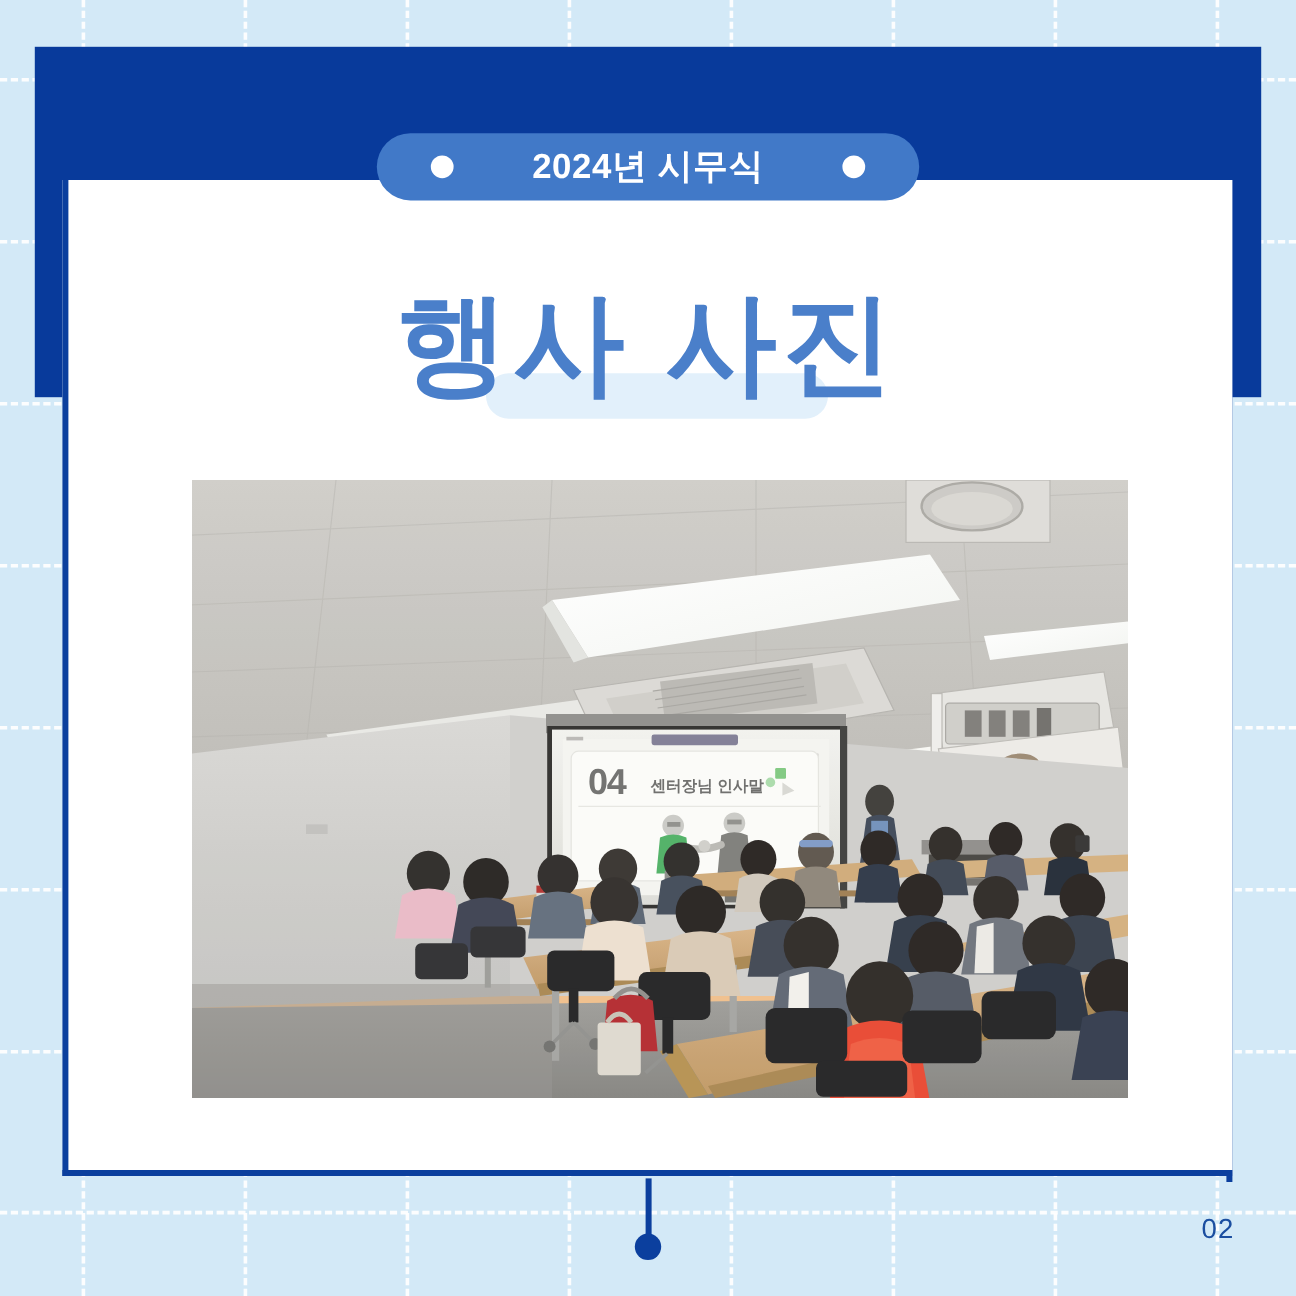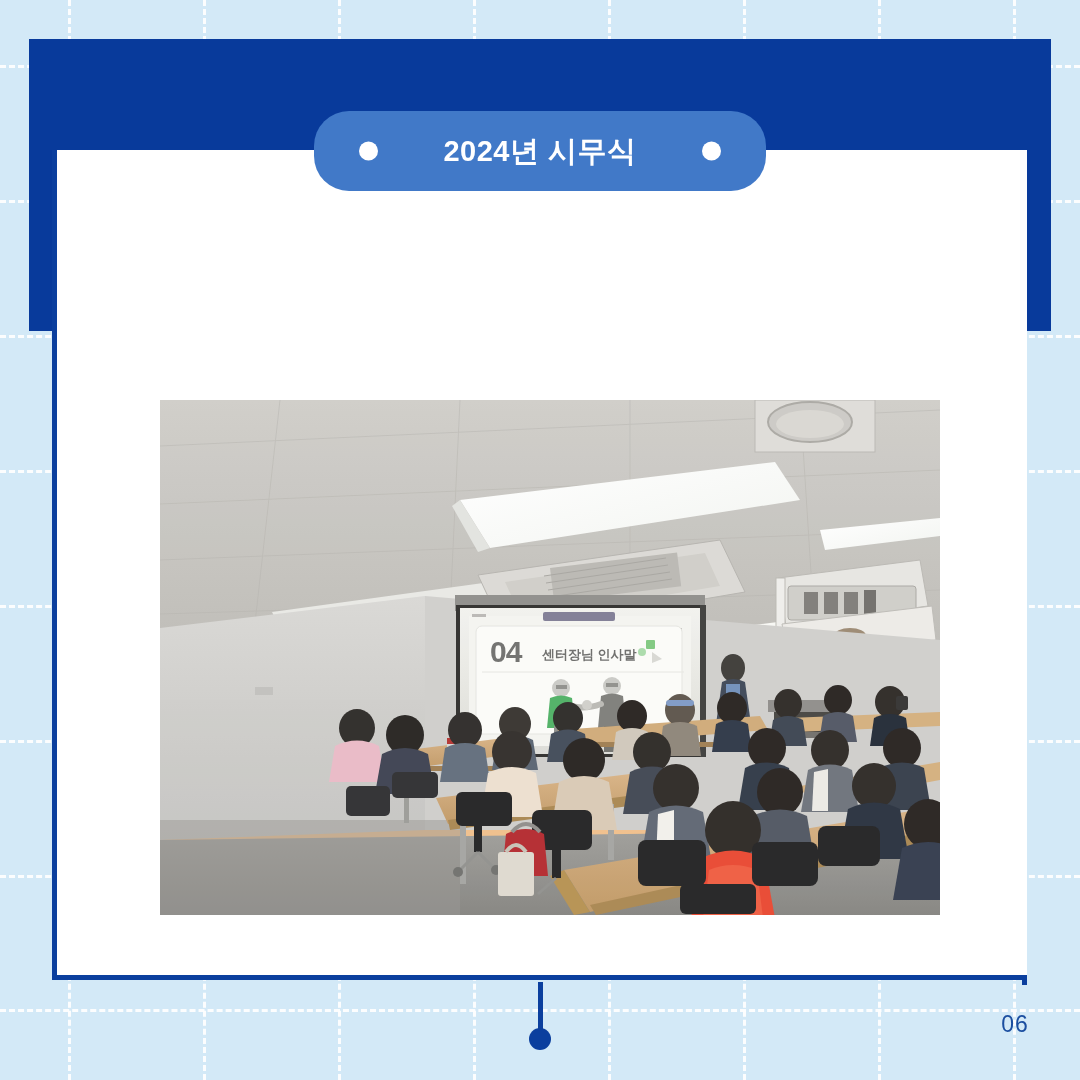--- a/index.html
+++ b/index.html
@@ -76,21 +76,21 @@
     height: 655px;
     background: #0b3f9e;
   }
 
   
   .badge {
     position: absolute;
     left: 314px;
     top: 111px;
     width: 452px;
-    height: 80px;
+    height: 56px;
     background: #4179c8;
     border-radius: 35px;
     display: flex;
     align-items: center;
     justify-content: center;
     box-sizing: border-box;
   }
   .badge-label {
     color: #ffffff;
     font-size: 29px;
@@ -216,20 +216,24 @@
   <div class="rail-right"></div>
 
   <div class="card-white"></div>
 
   <div class="badge">
     <span class="badge-dot left"></span>
     <span class="badge-label">2024년 시무식</span>
     <span class="badge-dot right"></span>
   </div>
 
+  <div class="title-wrap">
+    <div class="title-highlight"></div>
+    <div class="title-text">행사 사진</div>
+  </div>
 
   <div class="photo">
     <svg width="780" height="515" viewBox="0 0 780 515" xmlns="http://www.w3.org/2000/svg" role="img">
       <defs>
         <linearGradient id="ceilGrad" x1="0" y1="0" x2="0" y2="1">
           <stop offset="0" stop-color="#cfcdc8"></stop>
           <stop offset="1" stop-color="#b9b7b2"></stop>
         </linearGradient>
         <linearGradient id="wallGrad" x1="0" y1="0" x2="0" y2="1">
           <stop offset="0" stop-color="#d8d7d4"></stop>
@@ -595,15 +599,15 @@
         <path d="M346 452 q10 -14 20 0" stroke="#c6c1b5" stroke-width="4" fill="none"></path>
       </g>
 
       <rect x="0" y="0" width="780" height="515" fill="#ffffff" opacity="0.05"></rect>
     </svg>
   </div>
 
   <div class="pin-stem"></div>
   <div class="pin-head"></div>
 
-  <div class="page-number">06</div>
+  <div class="page-number">02</div>
 
 </div>
 
 </body></html>

